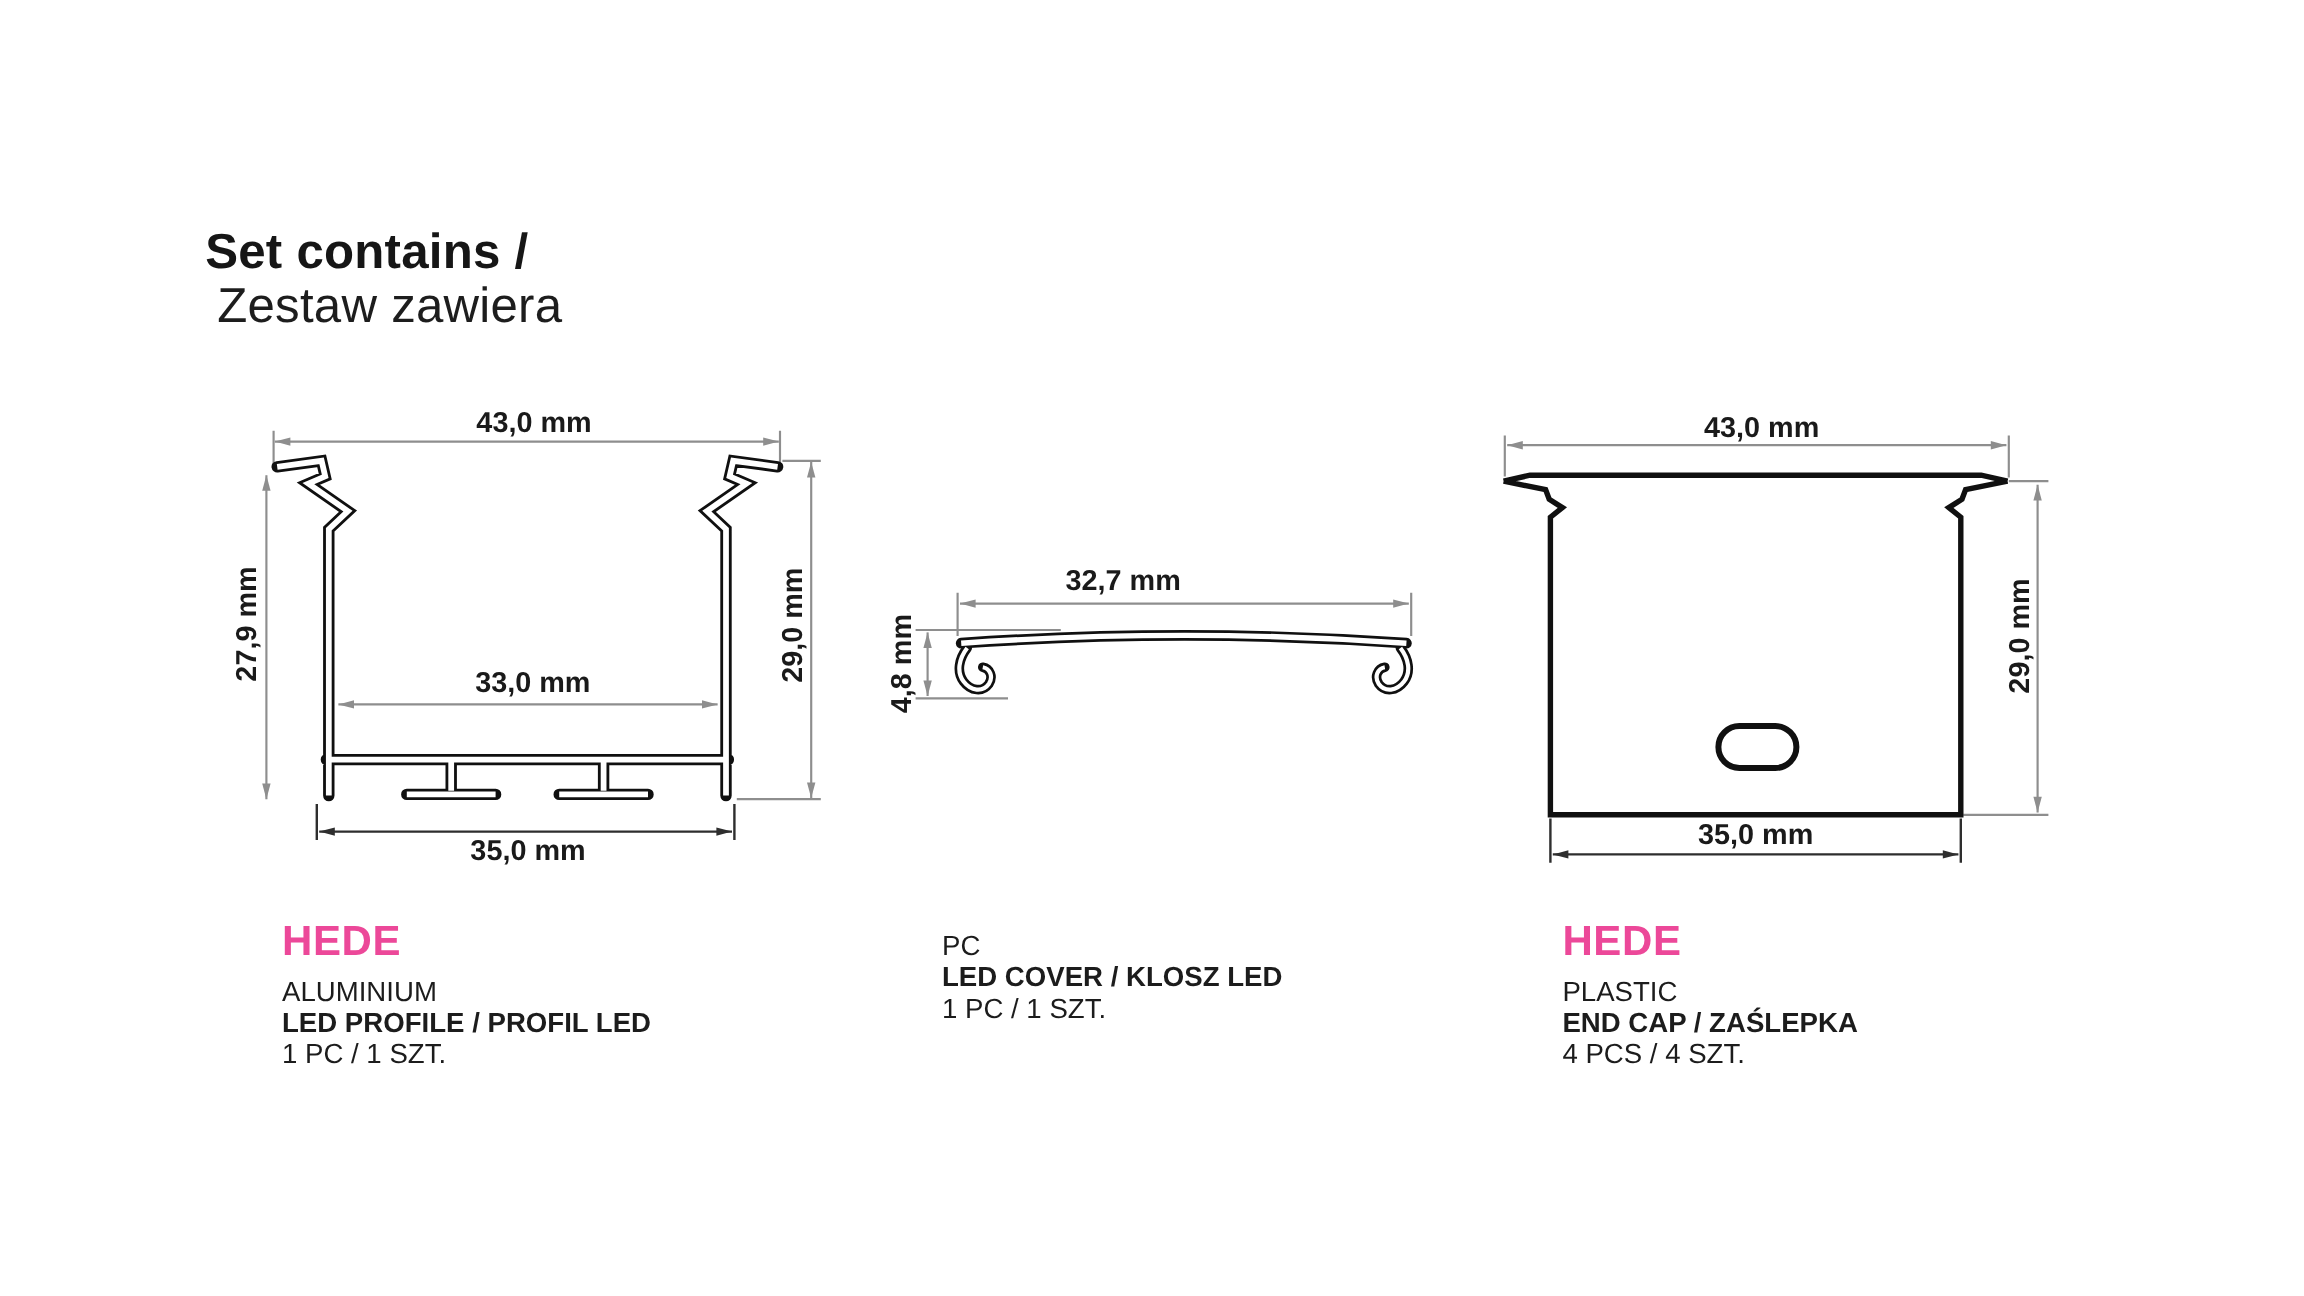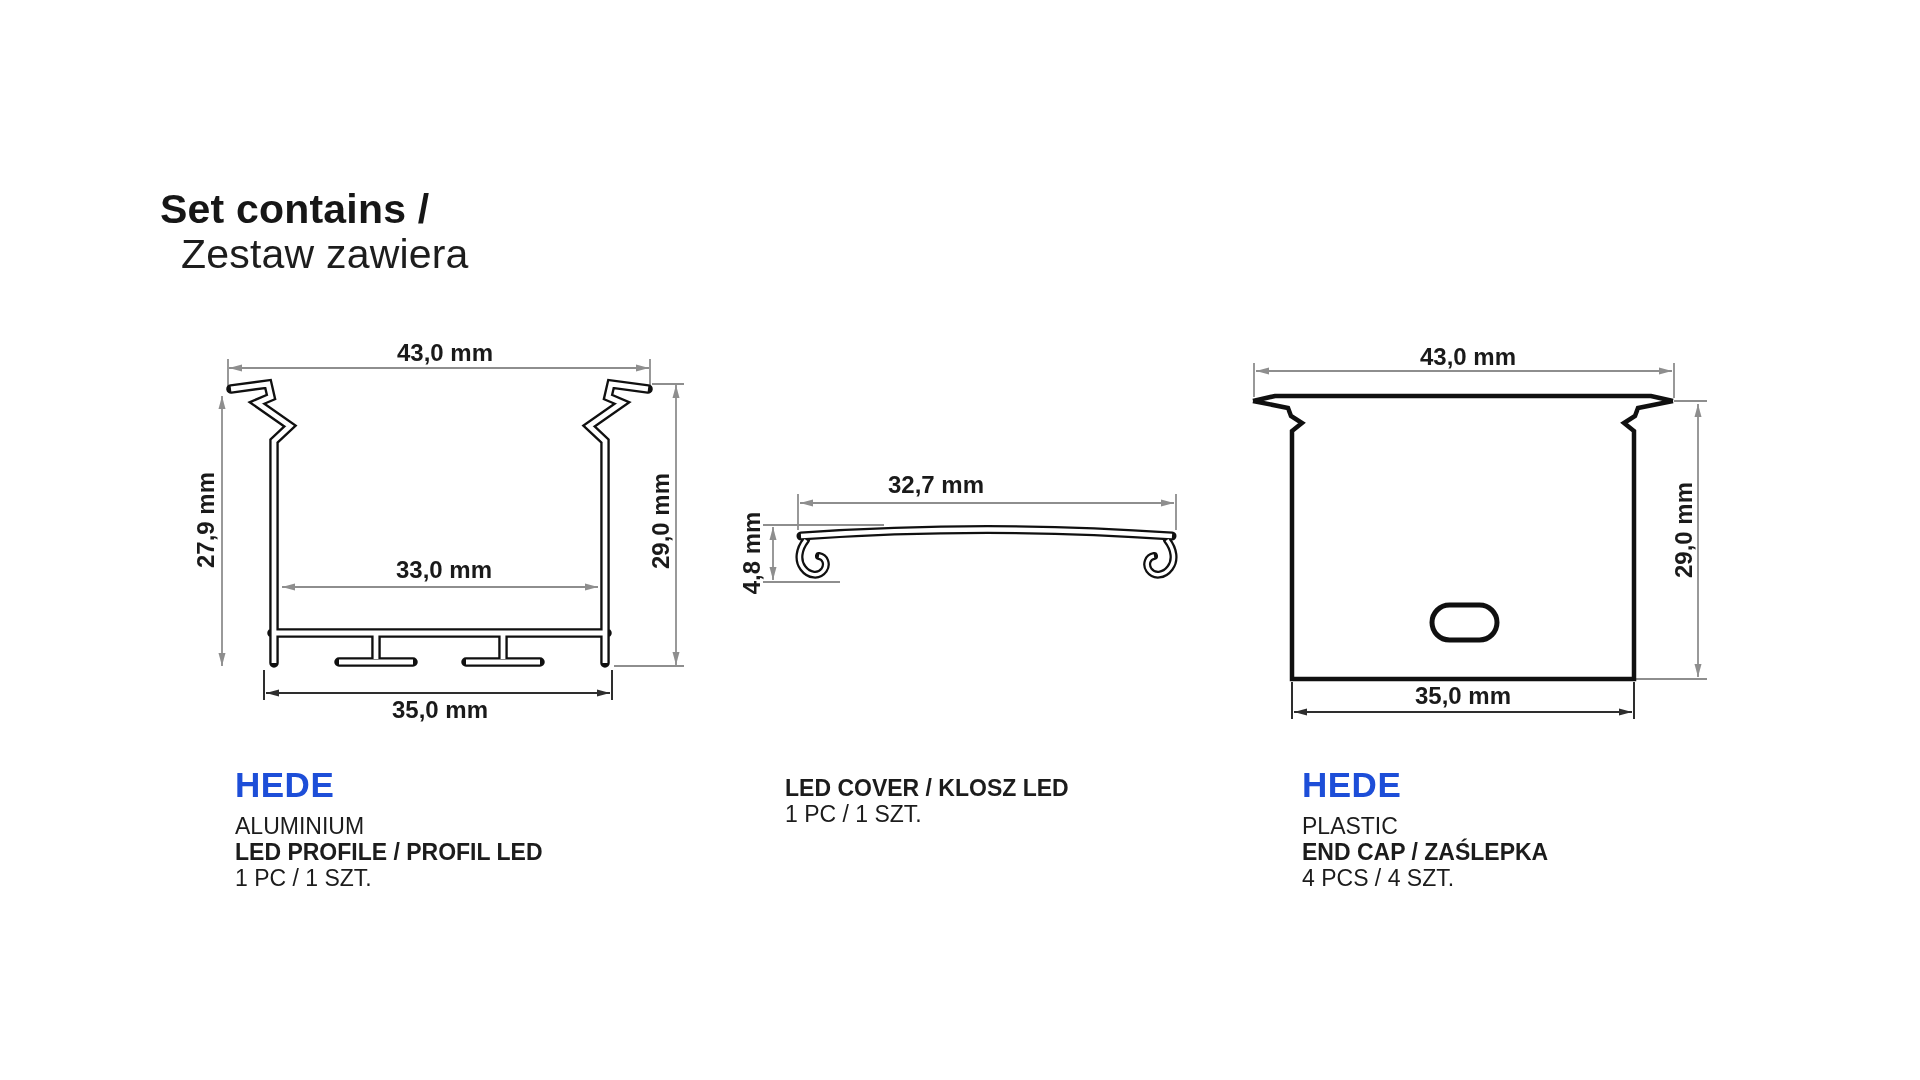--- a/index.html
+++ b/index.html
@@ -6,40 +6,40 @@
   body{
     width:1920px;height:1080px;
     background:#ffffff;
     font-family:"Liberation Sans", sans-serif;
     position:relative;
     overflow:hidden;
     color:#1a1a1a;
   }
   .abs{position:absolute;}
   .title-line1{
-    left:160px;top:186px;
+    left:171px;top:186px;
     font-size:41px;font-weight:700;letter-spacing:.2px;
     color:#161616;white-space:nowrap;
   }
   .title-line2{
     left:181px;top:231px;
     font-size:41px;font-weight:400;letter-spacing:.2px;
     color:#1d1d1d;white-space:nowrap;
   }
   .dim{
     position:absolute;
     font-size:24px;font-weight:700;color:#1a1a1a;
     white-space:nowrap;
     transform:translate(-50%,-50%);
   }
   .dim.rot{transform:translate(-50%,-50%) rotate(-90deg);}
   .caption{position:absolute;width:420px;}
   .caption .cap-name{
     font-size:35px;font-weight:700;letter-spacing:.5px;
-    color:#1d4ed8;line-height:38px;
+    color:#ec4899;line-height:38px;
   }
   .caption .cap-rows{margin-top:9px;font-size:23px;line-height:26px;color:#1c1c1c;}
   .caption .cap-material{font-weight:400;}
   .caption .cap-type{font-weight:700;}
   .caption .cap-qty{font-weight:400;}
   svg{position:absolute;display:block;}
 </style>
 </head>
 <body>
 
@@ -150,20 +150,21 @@
   <div class="cap-name">HEDE</div>
   <div class="cap-rows">
     <div class="cap-material">ALUMINIUM</div>
     <div class="cap-type">LED PROFILE / PROFIL LED</div>
     <div class="cap-qty">1 PC / 1 SZT.</div>
   </div>
 </div>
 
 <div class="caption" style="left:785px;top:766px;">
   <div class="cap-rows">
+    <div class="cap-material">PC</div>
     <div class="cap-type">LED COVER / KLOSZ LED</div>
     <div class="cap-qty">1 PC / 1 SZT.</div>
   </div>
 </div>
 
 <div class="caption" style="left:1302px;top:766px;">
   <div class="cap-name">HEDE</div>
   <div class="cap-rows">
     <div class="cap-material">PLASTIC</div>
     <div class="cap-type">END CAP / ZAŚLEPKA</div>

